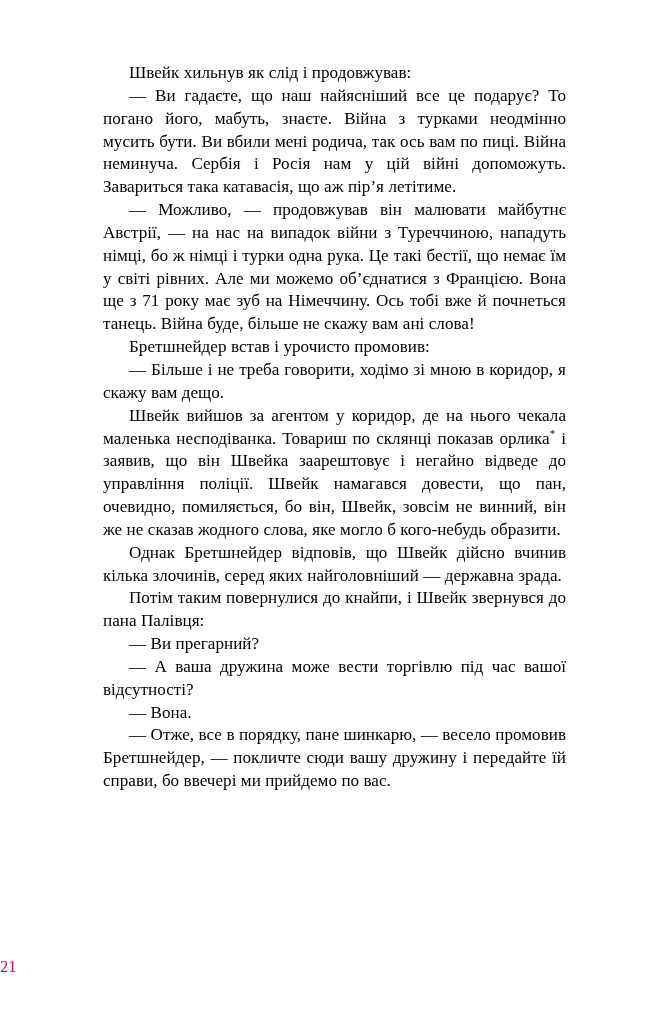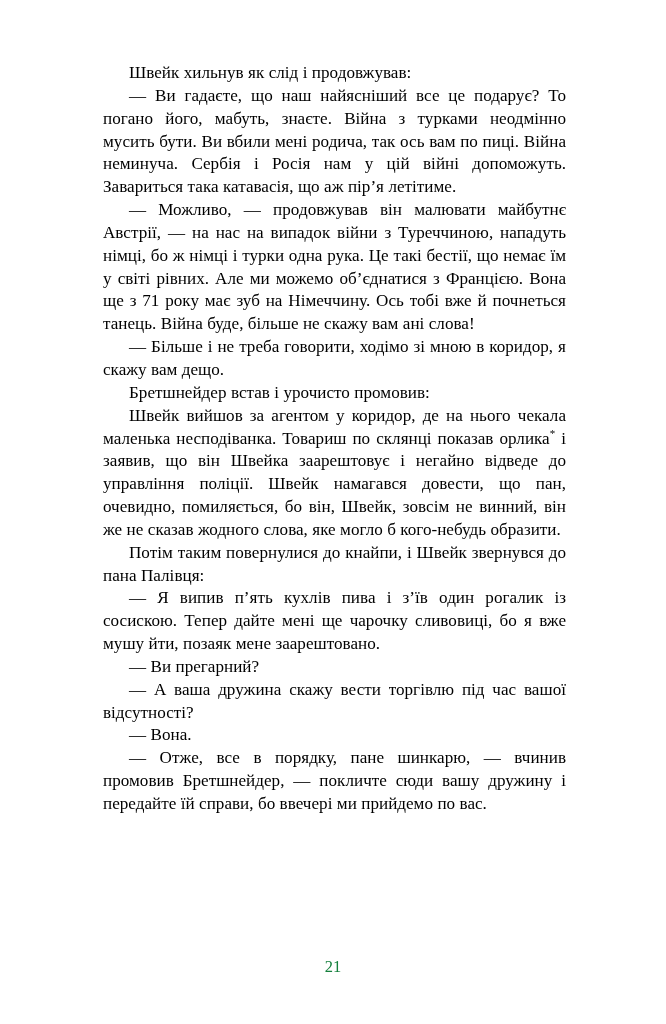--- a/index.html
+++ b/index.html
@@ -56,59 +56,58 @@
     font-size: 11px;
     vertical-align: super;
     line-height: 0;
   }
 
   #page-number {
     position: absolute;
     left: 0;
     top: 957px;
     width: 666px;
-    text-align: center;
     font-size: 16.5px;
     line-height: 20px;
     font-family: "Liberation Serif", "DejaVu Serif", serif;
-    color: #15803d;
+    color: #be185d;
   }
 </style>
 </head>
 <body>
 
 <div id="page">
 
   <div id="text-block">
 
     <p class="para">Швейк хильнув як слід і продовжував:</p>
 
     <p class="para">— Ви гадаєте, що наш найяснiший все це подарує? То погано його, мабуть, знаєте. Війна з турками неодмінно мусить бути. Ви вбили мені родича, так ось вам по пиці. Війна неминуча. Сербія і Росія нам у цій війні допоможуть. Завариться така катавасія, що аж пір’я летітиме.</p>
 
 
     <p class="para">— Можливо, — продовжував він малювати майбутнє Австрії, — на нас на випадок війни з Туреччиною, нападуть німці, бо ж німці і турки одна рука. Це такі бестії, що немає їм у світі рівних. Але ми можемо об’єднатися з Францією. Вона ще з 71 року має зуб на Німеччину. Ось тобі вже й почнеться танець. Війна буде, більше не скажу вам ані слова!</p>
 
+    <p class="para">Бретшнейдер встав і урочисто промовив:</p>
+
     <p class="para">— Більше і не треба говорити, ходімо зі мною в коридор, я скажу вам дещо.</p>
-
-    <p class="para">Бретшнейдер встав і урочисто промовив:</p>
 
     <p class="para"><span>Швейк вийшов за агентом у коридор, де на нього чекала маленька несподіванка. Товариш по склянці показав орлика</span><sup class="fn">*</sup><span> і заявив, що він Швейка заарештовує і негайно відведе до управління поліції. Швейк намагався довести, що пан, очевидно, помиляється, бо він, Швейк, зовсім не винний, він же не сказав жодного слова, яке могло б кого-небудь образити.</span></p>
 
+    <p class="para">Однак Бретшнейдер відповів, що Швейк дійсно вчинив кілька злочинів, серед яких найголовніший — державна зрада.</p>
 
     <p class="para">Потім таким повернулися до кнайпи, і Швейк звернувся до пана Палівця:</p>
 
-    <p class="para">— Я випив п’ять кухлів пива і з’їв один рогалик із сосискою. Тепер дайте мені ще чарочку сливовиці, бо я вже мушу йти, позаяк мене заарештовано.</p>
 
 
     <p class="para">— Ви прегарний?</p>
 
 
-    <p class="para">— А ваша дружина скажу вести торгівлю під час вашої відсутності?</p>
+    <p class="para">— А ваша дружина може вести торгівлю під час вашої відсутності?</p>
 
     <p class="para">— Вона.</p>
 
-    <p class="para">— Отже, все в порядку, пане шинкарю, — вчинив промовив Бретшнейдер, — покличте сюди вашу дружину і передайте їй справи, бо ввечері ми прийдемо по вас.</p>
+    <p class="para">— Отже, все в порядку, пане шинкарю, — весело промовив Бретшнейдер, — покличте сюди вашу дружину і передайте їй справи, бо ввечері ми прийдемо по вас.</p>
 
   </div>
 
   <div id="page-number">21</div>
 
 </div>
 
 </body></html>

